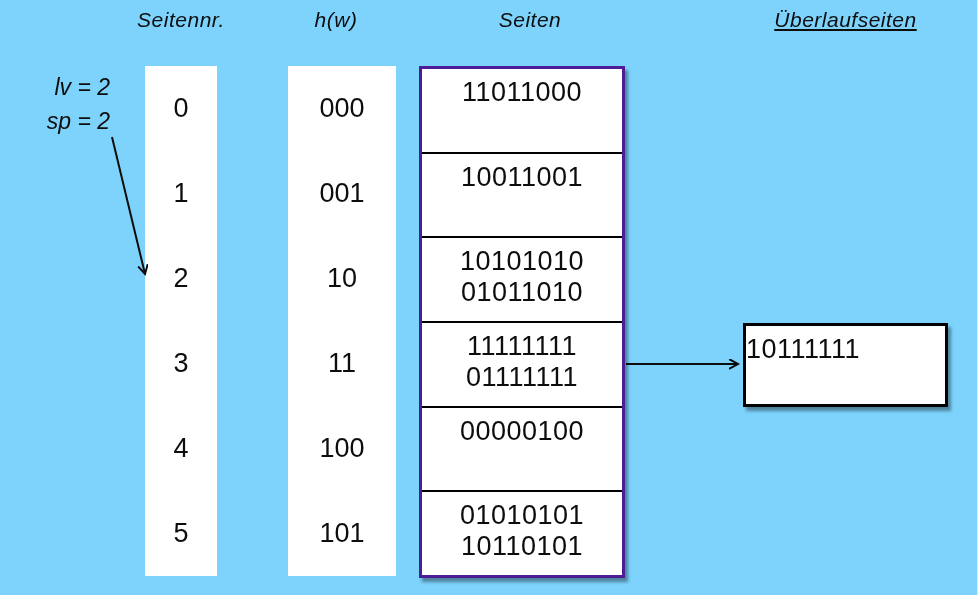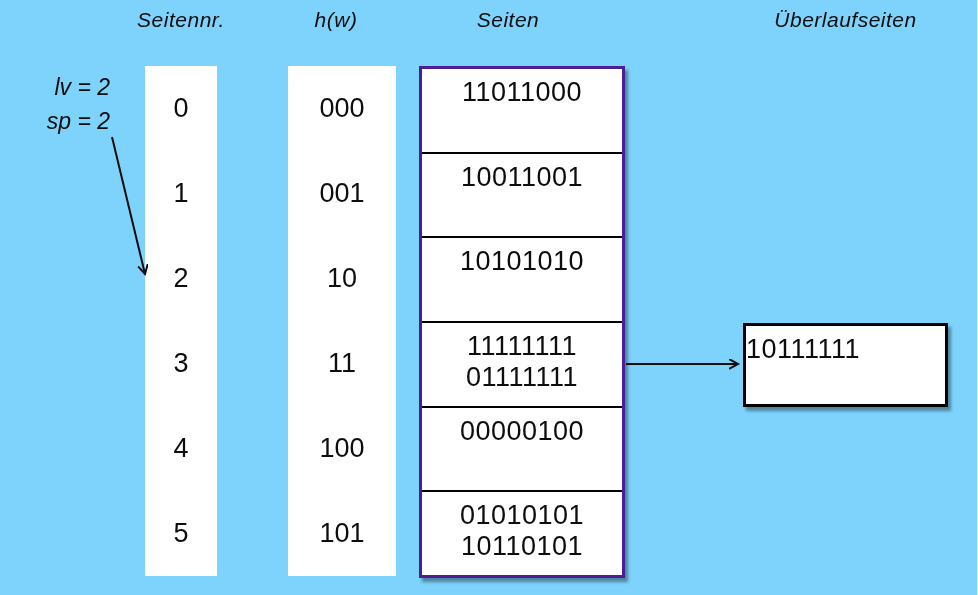--- a/index.html
+++ b/index.html
@@ -17,22 +17,22 @@
     position: absolute;
     top: 8px;
     text-align: center;
     font-style: italic;
     font-size: 21px;
     letter-spacing: 0.5px;
     white-space: nowrap;
   }
   #hdr-seitennr { left: 125px; width: 112px; }
   #hdr-hw       { left: 282px; width: 108px; }
-  #hdr-seiten   { left: 405px; width: 206px; }
-  #hdr-ueberlauf{ left: 743px; width: 205px; }
+  #hdr-seiten   { left: 427px; width: 206px; }
+  #hdr-ueberlauf{ left: 743px; width: 205px; text-decoration: underline; }
 
   .annotation {
     position: absolute;
     left: 10px;
     top: 70px;
     width: 100px;
     text-align: right;
     font-style: italic;
     font-size: 23px;
     line-height: 34px;
@@ -144,20 +144,21 @@
     <div class="bucket">
       <span>11011000</span>
       <span></span>
     </div>
     <div class="bucket">
       <span>10011001</span>
       <span></span>
     </div>
     <div class="bucket">
       <span>10101010</span>
+      <span>01011010</span>
     </div>
     <div class="bucket">
       <span>11111111</span>
       <span>01111111</span>
     </div>
     <div class="bucket">
       <span>00000100</span>
       <span></span>
     </div>
     <div class="bucket">

